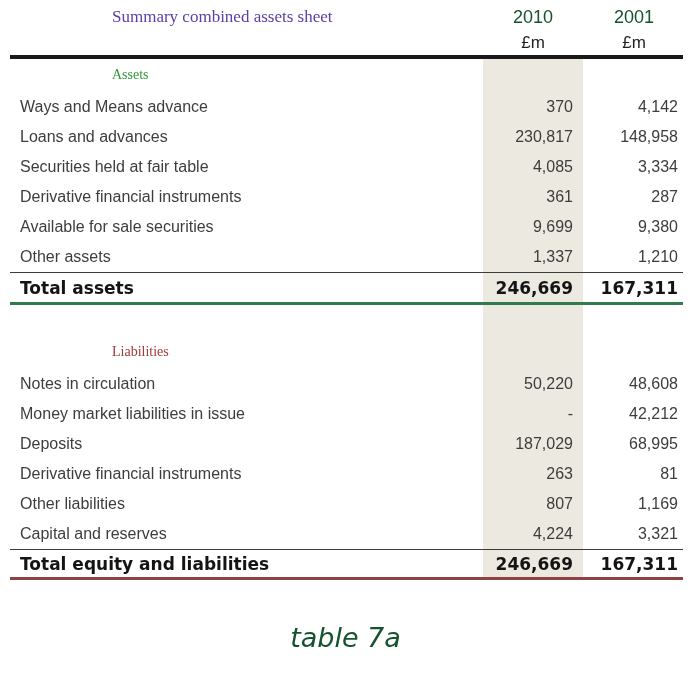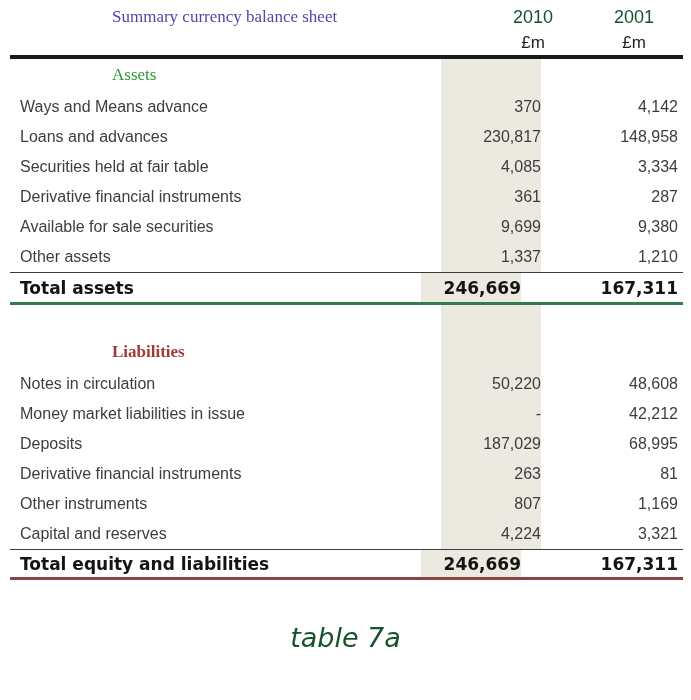--- a/index.html
+++ b/index.html
@@ -50,52 +50,51 @@
     padding-left: 20px;
     box-sizing: border-box;
     font-size: 16px;
     color: var(--c-text, #3D3D3D);
   }
   .cell2010 {
     width: 100px;
     height: 100%;
     background: var(--c-beige, #ECE9E1);
     text-align: left;
-    padding-right: 0;
+    padding-right: 10px;
     box-sizing: border-box;
     font-size: 16px;
     display: flex;
     align-items: center;
     justify-content: flex-end;
   }
   .cell2009 {
     width: 108px;
     height: 100%;
     text-align: right;
     padding-right: 13px;
     box-sizing: border-box;
     font-size: 16px;
     display: flex;
     align-items: center;
     justify-content: flex-end;
-    margin-left: 42px;
   }
 
   .row.section-header { height: 33px; }
   .row.section-header .label {
     padding-left: 112px;
     font-family: "Liberation Serif", serif;
-    font-size: 17px;
+    font-size: 14px;
   }
   .row.section-header.assets .label { color: var(--c-assets, #2E9933); }
-  .row.section-header.liabilities .label { color: var(--c-liabilities, #A13939); font-weight: bold; }
+  .row.section-header.liabilities .label { color: var(--c-liabilities, #A13939); }
 
   .row.spacer { height: 31px; }
 
-  .row.total { height: 29px; gap: 20px; }
+  .row.total { height: 29px; }
   .row.total .label,
   .row.total .cell2010,
   .row.total .cell2009 {
     font-family: "DejaVu Sans", sans-serif;
     font-weight: bold;
     font-size: 17px;
     color: var(--c-total-text, #141414);
   }
   .row.total.equity { height: 27px; }
 
@@ -108,21 +107,21 @@
     font-size: 27px;
     color: #14532d;
   }
 </style>
 </head>
 <body>
 
 <div id="page">
 
   <div class="hrow years">
-    <div class="title-cell">Summary currency balance sheet</div>
+    <div class="title-cell">Summary combined assets sheet</div>
     <div class="hcol2010 year-label">2010</div>
     <div class="hcol2009 year-label">2001</div>
   </div>
   <div class="hrow units">
     <div class="title-cell"></div>
     <div class="hcol2010 unit-label">£m</div>
     <div class="hcol2009 unit-label">£m</div>
   </div>
 
   <div class="rule thick"></div>
@@ -198,21 +197,21 @@
     <div class="label">Deposits</div>
     <div class="cell2010">187,029</div>
     <div class="cell2009">68,995</div>
   </div>
   <div class="row">
     <div class="label">Derivative financial instruments</div>
     <div class="cell2010">263</div>
     <div class="cell2009">81</div>
   </div>
   <div class="row">
-    <div class="label">Other instruments</div>
+    <div class="label">Other liabilities</div>
     <div class="cell2010">807</div>
     <div class="cell2009">1,169</div>
   </div>
   <div class="row">
     <div class="label">Capital and reserves</div>
     <div class="cell2010">4,224</div>
     <div class="cell2009">3,321</div>
   </div>
 
   <div class="rule thin"></div>

